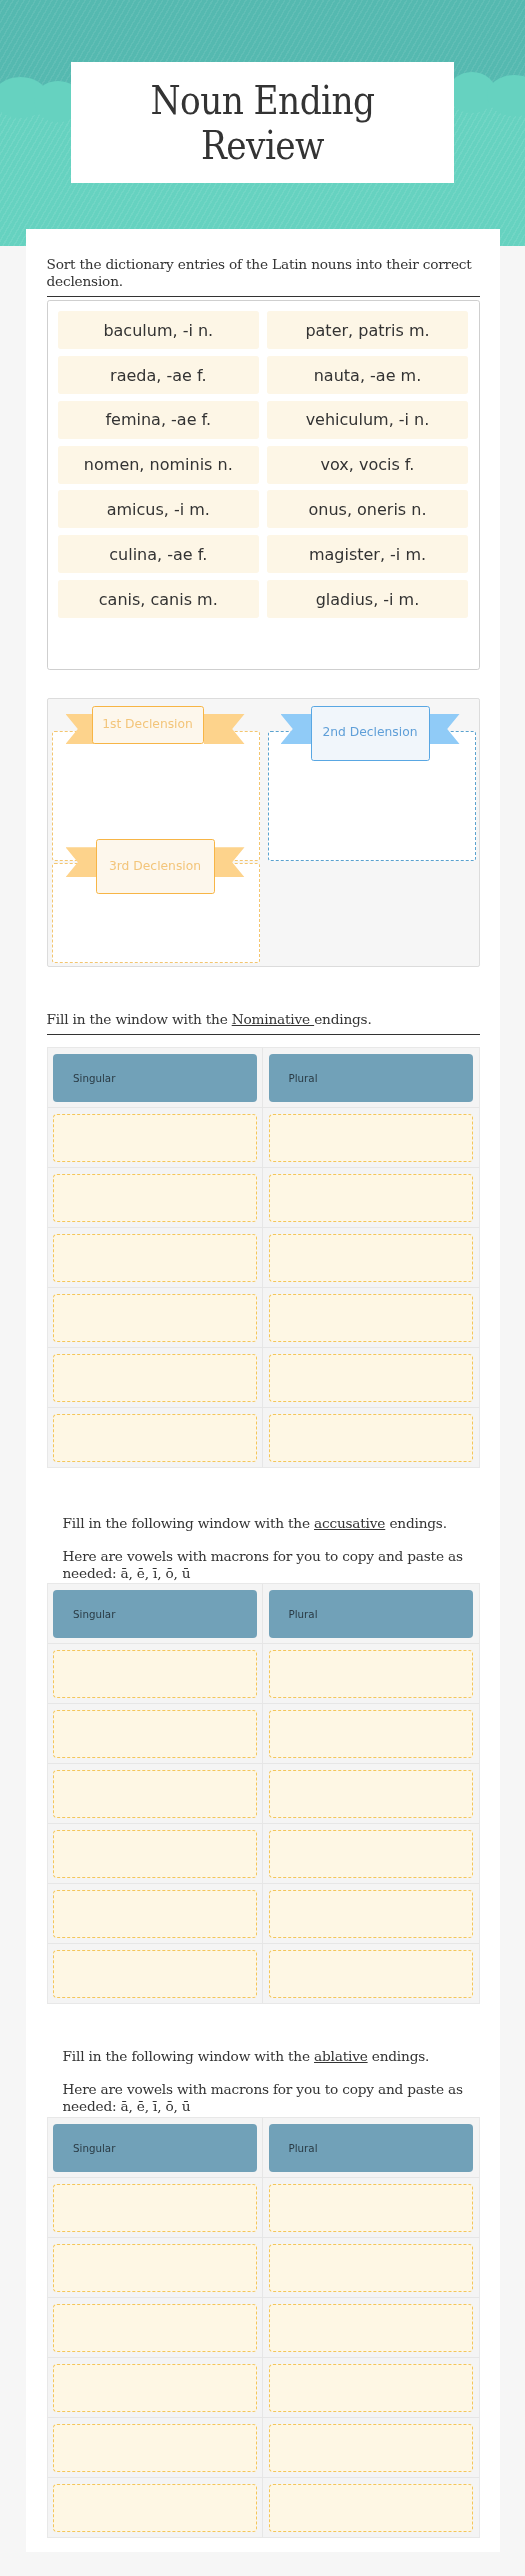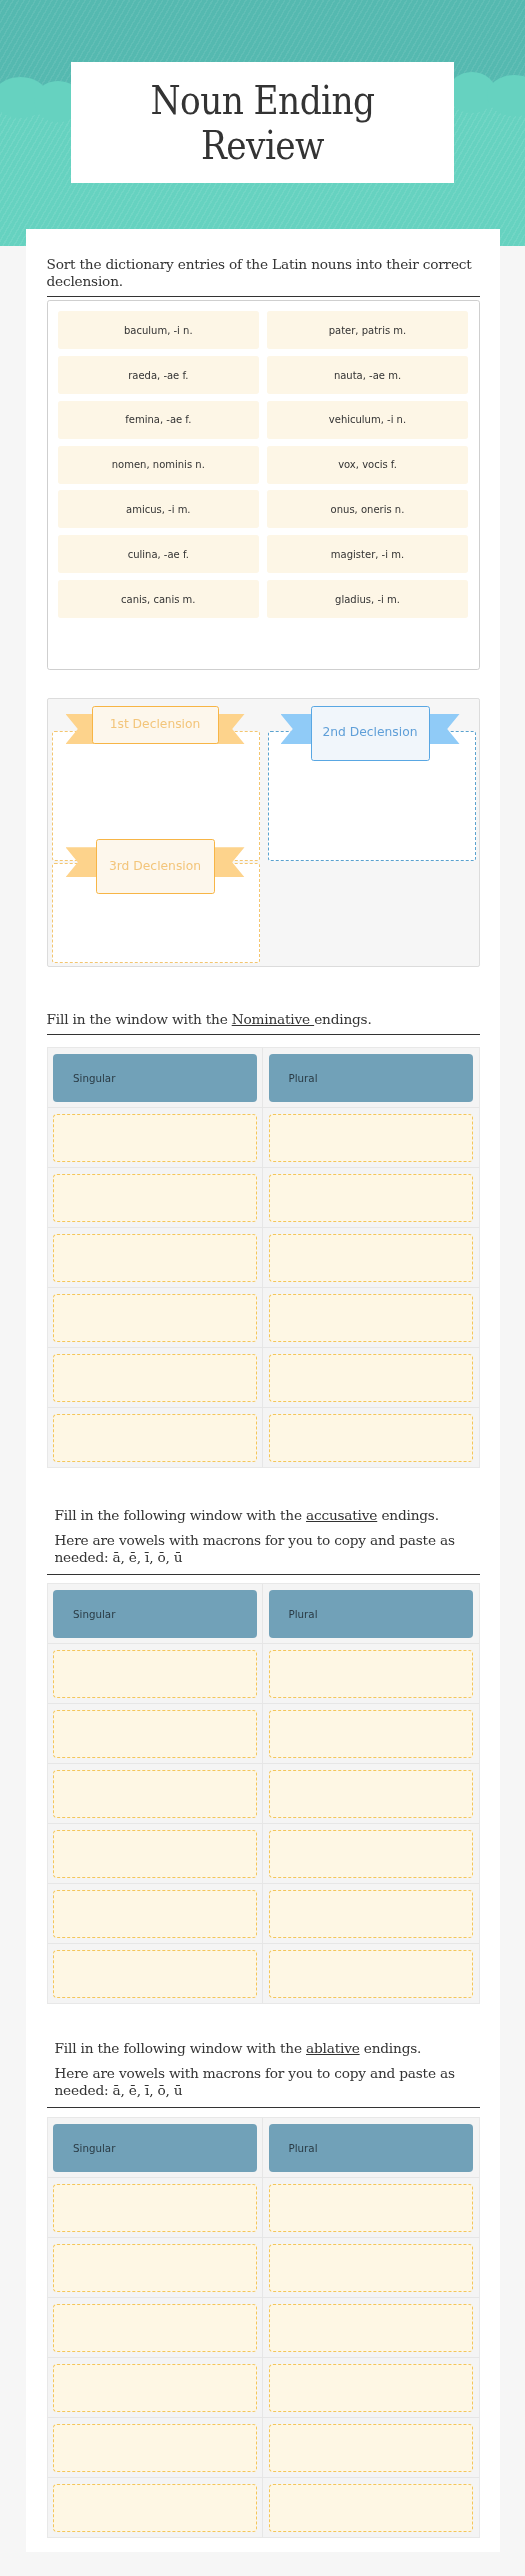--- a/index.html
+++ b/index.html
@@ -17,39 +17,39 @@
   .bump { position: absolute; border-radius: 50%; background: #66d2c0; }
   .title-box { position: absolute; left: 71px; top: 62px; width: 383px; height: 121px; background: #fff;
     display: flex; align-items: center; justify-content: center; text-align: center; }
   .title-box h1 { font-family: "DejaVu Serif", serif; font-weight: normal; font-size: 40px; line-height: 45px; color: #333; letter-spacing: -0.7px; transform: scaleX(0.86); }
 
   
   .card { position: absolute; left: 26px; top: 229px; width: 474px; height: 2323px; background: #fff; }
   .section { position: absolute; left: 20.5px; width: 433px; }
   .heading { font-family: "DejaVu Serif", serif; font-size: 13.7px; line-height: 17px; color: #333; letter-spacing: -0.2px; }
   .heading u { text-decoration: underline; }
-  .heading p { margin: 8px; }
+  .heading p { margin: 16px; }
   .rule { height: 0.7px; background: #333; margin-top: 5.5px; }
 
   
   .bank { position: absolute; left: 20.5px; top: 71px; width: 433px; height: 370px; border: 0.7px solid #cfcfcf; border-radius: 2.7px; background: #fff; }
   .bank-grid { position: absolute; left: 10.3px; top: 10.3px; width: 411px; display: grid; grid-template-columns: 201px 201px; column-gap: 8.2px; row-gap: 6.8px; }
   .tile { height: 38px; background: #fdf6e6; border-radius: 2.7px; display: flex; align-items: center; justify-content: center;
-    font-family: "DejaVu Sans", sans-serif; font-size: 10px; color: #333; cursor: grab; }
+    font-family: "DejaVu Sans", sans-serif; font-size: 16px; color: #333; cursor: grab; }
 
   
   .decl { position: absolute; left: 20.5px; top: 469px; width: 433px; height: 269px; background: #f6f6f6; border: 0.7px solid #dcdcdc; border-radius: 2.1px; }
   .zone { position: absolute; width: 208px; height: 130px; border: 1.4px dashed #f3c56f; border-radius: 2.7px; background: #fff; }
   .zone.blue { border-color: #5aa2cf; }
   .ribbon { position: absolute; width: 179px; height: 47px; }
   .ribbon .wing { position: absolute; top: 8.2px; width: 41px; height: 30px; background: #fdd38c; }
   .ribbon .wing.l { left: 0; clip-path: polygon(0 0, 100% 0, 100% 100%, 0 100%, 30% 50%); }
   .ribbon .wing.r { right: 0; clip-path: polygon(0 0, 100% 0, 70% 50%, 100% 100%, 0 100%); }
   .ribbon.blue .wing { background: #90cbf7; }
-  .ribbon .plate { position: absolute; left: 26px; top: 0; width: 127px; min-height: 38px; background: #fdf7ec; border: 1.4px solid #f7b546; border-radius: 2.7px;
+  .ribbon .plate { position: absolute; left: 26px; top: 0; width: 112px; min-height: 38px; background: #fdf7ec; border: 1.4px solid #f7b546; border-radius: 2.7px;
     display: flex; align-items: center; justify-content: center; text-align: center;
     font-family: "DejaVu Sans", sans-serif; font-size: 12.3px; line-height: 15.7px; color: #f3c57a; padding: 4.1px 6.8px; }
   .ribbon.blue .plate { background: #f1f6fb; border-color: #59a7e3; color: #5f9fd8; }
 
   
   .table { position: absolute; left: 20.5px; width: 433px; background: #f4f4f4; border: 0.7px solid #e8e8e8; }
   .trow { display: grid; grid-template-columns: 1fr 1fr; border-bottom: 0.7px solid #e6e6e6; }
   .trow:last-child { border-bottom: none; }
   .tcell { padding: 5.5px 5.5px; border-right: 0.7px solid #e6e6e6; }
   .tcell:last-child { border-right: none; }

